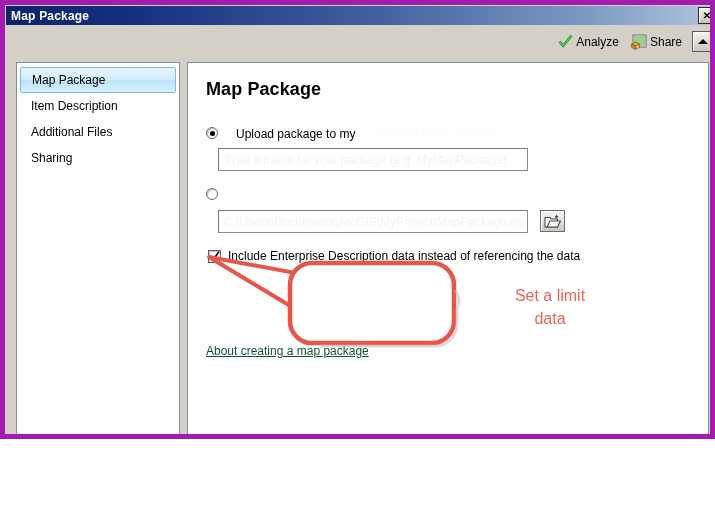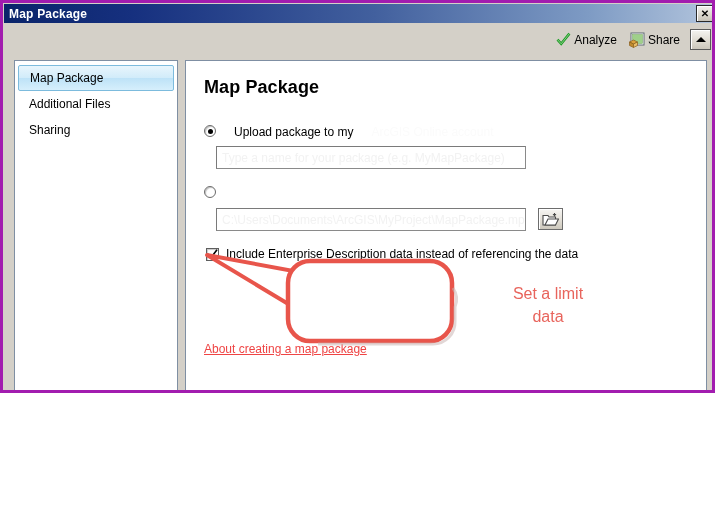--- a/index.html
+++ b/index.html
@@ -8,24 +8,24 @@
     background: #ffffff;
   }
   body {
     font-family: "Liberation Sans", sans-serif;
     -webkit-font-smoothing: none;
   }
 
   #app {
     position: relative;
     width: 715px;
-    height: 393px;
+    height: 439px;
     box-sizing: border-box;
     background: #d4d0c8;
-    border: 3px solid #a21caf;
+    border: 5px solid #a21caf;
     overflow: hidden;
     text-decoration: underline;
   }
 
   
   .titlebar {
     position: absolute;
     left: 1px; top: 1px;
     width: 713px;
     height: 19px;
@@ -251,21 +251,21 @@
     background: #ffffff;
     box-sizing: border-box;
     position: relative;
     flex: 0 0 auto;
     box-shadow: inset 1px 1px 1px rgba(0,0,0,0.22);
   }
 
   .help-link {
     position: absolute;
     font-size: 12px;
-    color: #ef4444;
+    color: #14532d;
     text-decoration: underline;
     cursor: pointer;
     white-space: nowrap;
     text-align: right;
   }
 
   
   .callout-layer {
     position: absolute;
     left: 182px;
@@ -325,20 +325,23 @@
     <div class="collapse-button">
       <span class="tri-up"></span>
     </div>
   </div>
 
   <div class="sidebar">
     <div class="side-item selected">
       <span>Map Package</span>
     </div>
     <div class="side-item">
+      <span>Item Description</span>
+    </div>
+    <div class="side-item">
       <span>Additional Files</span>
     </div>
     <div class="side-item">
       <span>Sharing</span>
     </div>
   </div>
 
   <div class="panel">
 
     <div class="panel-title">Map Package</div>

